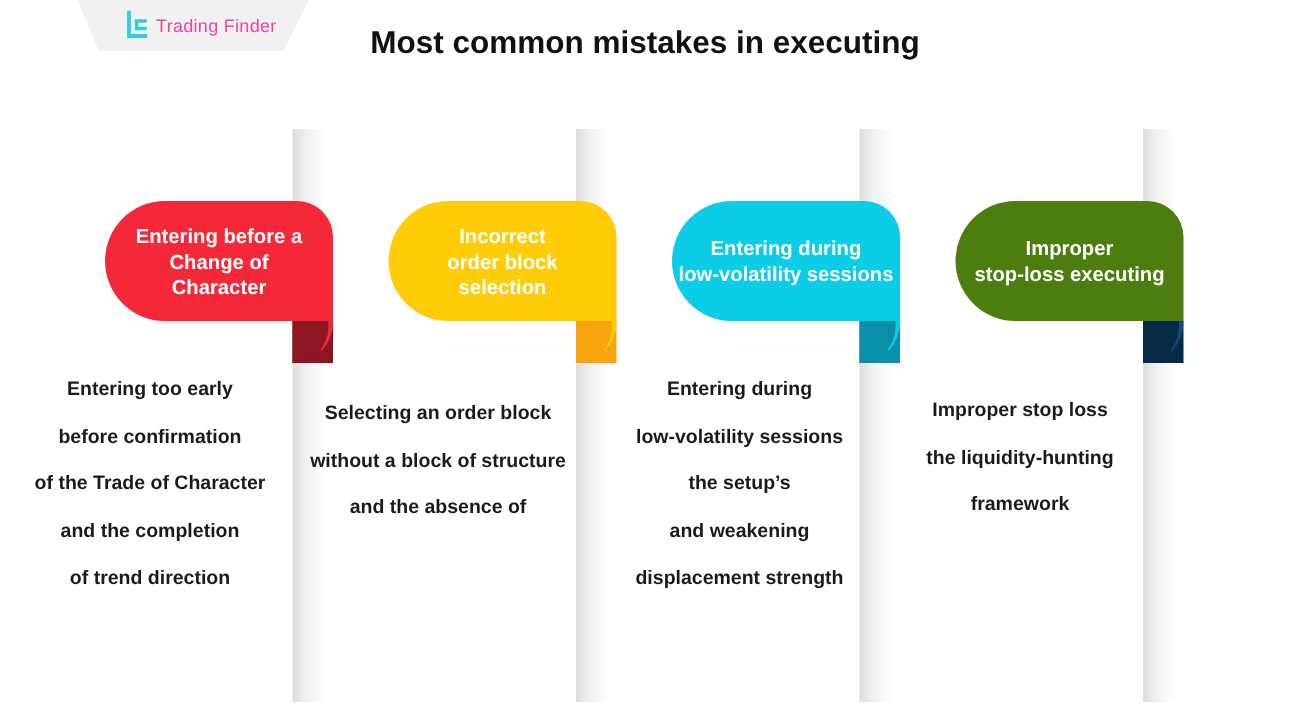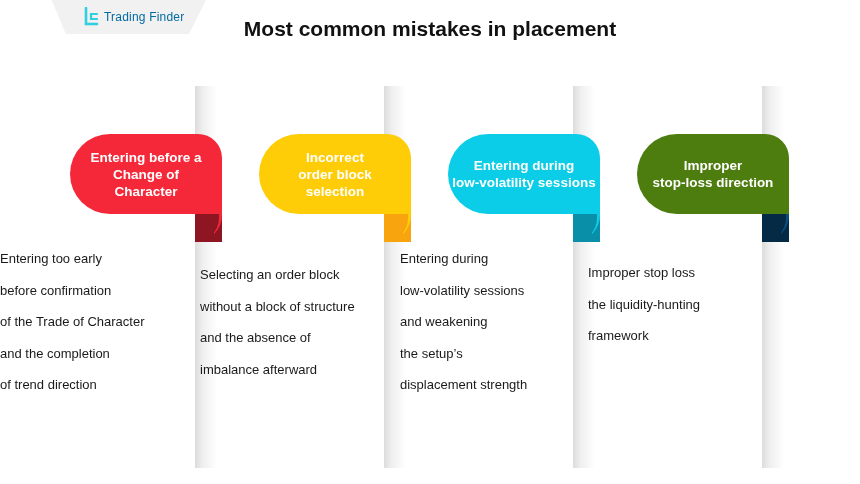--- a/index.html
+++ b/index.html
@@ -9,21 +9,21 @@
   .logo-tab {
     position: absolute; left: 50px; top: -4px; width: 158px; height: 38px;
     background: #f1f1f2; border-radius: 0 0 14px 14px;
     clip-path: polygon(0 0, 100% 0, 88% 100%, 10% 100%);
   }
   .logo {
     position: absolute; left: 84px; top: 6px; height: 22px;
     display: flex; align-items: center; gap: 5px;
   }
   .logo-mark { width: 15px; height: 20px; }
-  .logo-text { font-size: 12px; color: #0369a1; letter-spacing: 0.2px; }
+  .logo-text { font-size: 12px; color: #ec4899; letter-spacing: 0.2px; }
 
   .title {
     position: absolute; left: 0; width: 860px; top: 14px;
     text-align: center; font-weight: bold; font-size: 21px; line-height: 29px; color: #111;
   }
 
   .divider {
     position: absolute; top: 86px; height: 382px; width: 22px;
     background: linear-gradient(to right, #dcdcdc 0%, #efefef 35%, rgba(255,255,255,0) 100%);
   }
@@ -39,38 +39,38 @@
   .ribbon-fold {
     position: absolute; top: 80px; width: 27px; height: 28px;
   }
   .ribbon-fold .under { position: absolute; left: 0; top: 0; width: 27px; height: 28px; }
   .ribbon-fold .curl {
     position: absolute; left: 0; top: 0; width: 27px; height: 28px;
     border-radius: 0 0 27px 0;
   }
 
   .desc {
-    position: absolute; text-align: left; font-weight: normal; font-size: 13px;
+    position: absolute; text-align: center; font-weight: bold; font-size: 13px;
     line-height: 31.5px; color: #1a1a1a; white-space: nowrap;
   }
 </style>
 </head>
 <body>
 
 <div class="logo-tab"></div>
 <div class="logo">
   <svg class="logo-mark" viewBox="0 0 15 20">
     <path d="M2 1 V17 H13" fill="none" stroke="#2ecfe0" stroke-width="2.6" stroke-linecap="round"></path>
     <path d="M13 7 H7 V12 H13" fill="none" stroke="#2ecfe0" stroke-width="2.2" stroke-linecap="round"></path>
   </svg>
   <span class="logo-text">Trading Finder</span>
 </div>
 
 <div class="title">
-  <div>Most common mistakes in placement</div>
+  <div>Most common mistakes in executing</div>
 </div>
 
 <div class="divider" style="left:195px"></div>
 <div class="divider" style="left:384px"></div>
 <div class="divider" style="left:573px"></div>
 <div class="divider" style="left:762px"></div>
 
 <div class="ribbon" style="left:70px;width:152px">
   <div class="ribbon-body" style="width:152px;background:#f5283a">
     <div>
@@ -111,47 +111,46 @@
     <div class="under" style="background:#0a8fa8"></div>
     <div class="curl" style="background:#0bcde7;clip-path:polygon(70% 0,100% 0,100% 100%,70% 100%);"></div>
     <div class="curl" style="background:#0a8fa8;width:24px"></div>
   </div>
 </div>
 
 <div class="ribbon" style="left:637px;width:152px">
   <div class="ribbon-body" style="width:152px;background:#4d7c0f">
     <div>
         <div>Improper</div>
-        <div>stop-loss direction</div>
+        <div>stop-loss executing</div>
       </div>
   </div>
   <div class="ribbon-fold" style="left:125px">
     <div class="under" style="background:#052a45"></div>
     <div class="curl" style="background:#0a4f7e;clip-path:polygon(70% 0,100% 0,100% 100%,70% 100%);"></div>
     <div class="curl" style="background:#052a45;width:24px"></div>
   </div>
 </div>
 
 <div class="desc" style="left:0;width:200px;top:243px">
   <div>Entering too early</div>
   <div>before confirmation</div>
   <div>of the Trade of Character</div>
   <div>and the completion</div>
   <div>of trend direction</div>
 </div>
 <div class="desc" style="left:200px;width:184px;top:259px">
   <div>Selecting an order block</div>
   <div>without a block of structure</div>
   <div>and the absence of</div>
-  <div>imbalance afterward</div>
 </div>
 <div class="desc" style="left:400px;width:186px;top:243px">
   <div>Entering during</div>
   <div>low-volatility sessions</div>
+  <div>the setup’s</div>
   <div>and weakening</div>
-  <div>the setup’s</div>
   <div>displacement strength</div>
 </div>
 <div class="desc" style="left:588px;width:184px;top:257px">
   <div>Improper stop loss</div>
   <div>the liquidity-hunting</div>
   <div>framework</div>
 </div>
 
 </body></html>

